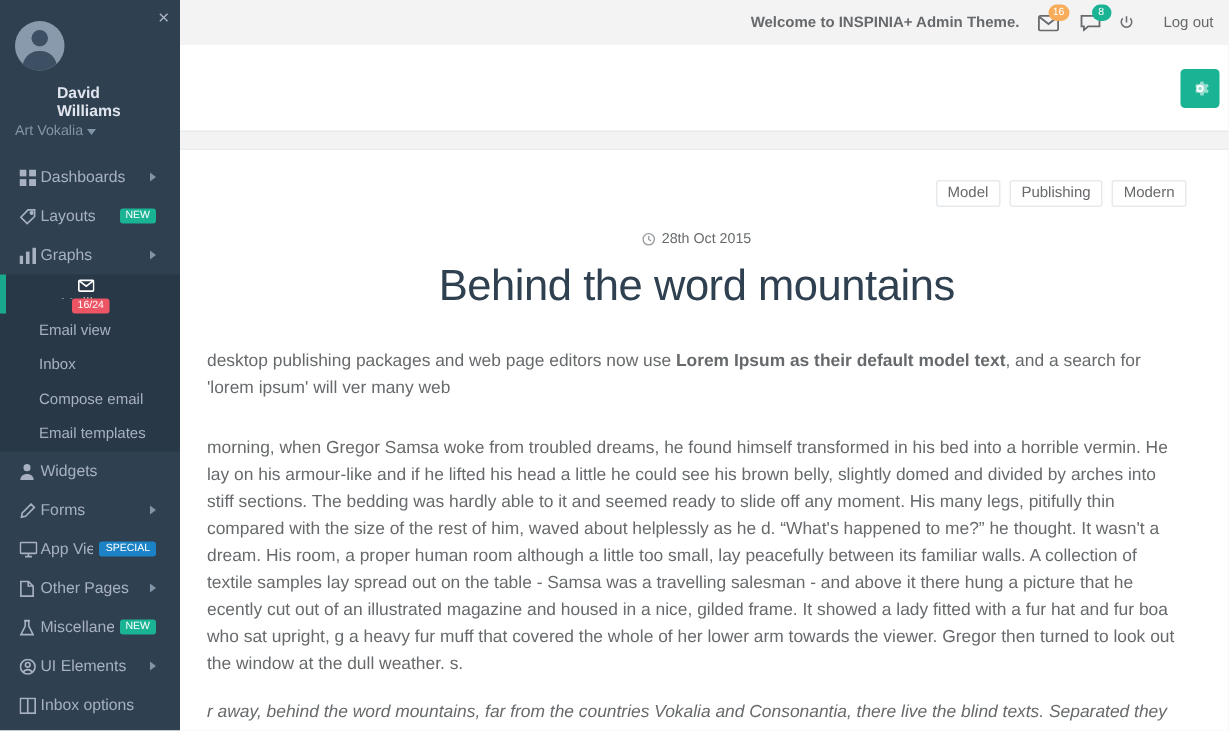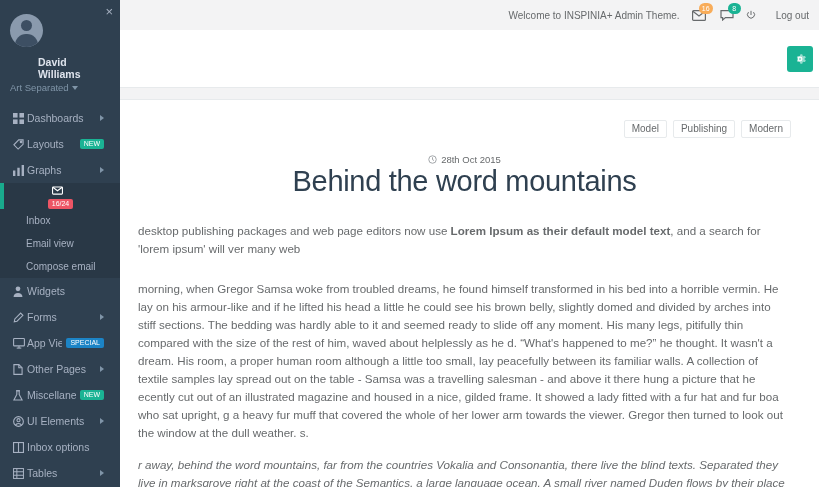--- a/index.html
+++ b/index.html
@@ -27,21 +27,21 @@
   .navbar-right {
     position: absolute;
     right: 10px; top: 0;
     height: 30px;
     display: flex;
     align-items: center;
     gap: 10px;
     font-size: 10px;
     color: #676a6c;
   }
-  .welcome-msg { font-size: 10px; color: #676a6c; white-space: nowrap; }
+  .welcome-msg { font-size: 10px; color: #676a6c; white-space: nowrap; font-weight: bold; }
   .nav-icon-btn {
     position: relative;
     width: 18px; height: 16px;
     display: flex; align-items: center; justify-content: center;
     color: #676a6c;
   }
   .nav-icon-btn svg { display: block; }
   .nav-badge {
     position: absolute;
     top: -4px; right: -5px;
@@ -111,20 +111,21 @@
     background: #fff;
     border: 1px solid #e7eaec;
     border-radius: 2px;
     padding: 3px 7px;
     line-height: 1;
   }
   .post-date {
     text-align: center;
     font-size: 9.5px;
     color: #676a6c;
+    margin-bottom: 10px;
     display: flex;
     align-items: center;
     justify-content: center;
     gap: 4px;
   }
   .post-title {
     text-align: center;
     font-size: 29px;
     font-weight: normal;
     color: #2f4050;
@@ -357,21 +358,21 @@
   <div class="sidebar">
     <div class="sidebar-close">×</div>
 
     <div class="profile">
       <div class="avatar">
         <div class="head"></div>
         <div class="body"></div>
       </div>
       <div class="profile-name">David Williams</div>
       <div class="profile-role">
-        <span>Art Separated</span>
+        <span>Art Vokalia</span>
         <span class="caret-down"></span>
       </div>
     </div>
 
     <ul class="nav" id="sidebar-nav">
         <li class="nav-item">
           <span class="nav-ico">
             <svg width="11" height="11" viewBox="0 0 12 12" fill="currentColor">
               <rect x="0" y="0" width="5" height="5"></rect>
               <rect x="7" y="0" width="5" height="5"></rect>
@@ -407,23 +408,24 @@
           <span class="nav-ico">
             <svg width="11" height="9" viewBox="0 0 12 9" fill="none" stroke="currentColor" stroke-width="1.2">
               <rect x="0.6" y="0.6" width="10.8" height="7.8" rx="0.8"></rect>
               <path d="M0.9 1 L6 4.8 L11.1 1"></path>
             </svg>
           </span>
           <span class="nav-label">Mailbox</span>
           <span class="pill pill-danger">16/24</span>
         </li>
         <ul class="subnav">
+          <li class="subnav-item">Email view</li>
           <li class="subnav-item">Inbox</li>
-          <li class="subnav-item">Email view</li>
           <li class="subnav-item">Compose email</li>
+          <li class="subnav-item">Email templates</li>
         </ul>
         <li class="nav-item">
           <span class="nav-ico">
             <svg width="10" height="11" viewBox="0 0 11 12" fill="currentColor">
               <circle cx="5.5" cy="3" r="2.6"></circle>
               <path d="M0.6 12c0-2.7 2.2-4.4 4.9-4.4S10.4 9.3 10.4 12z"></path>
             </svg>
           </span>
           <span class="nav-label">Widgets</span>
         </li>

